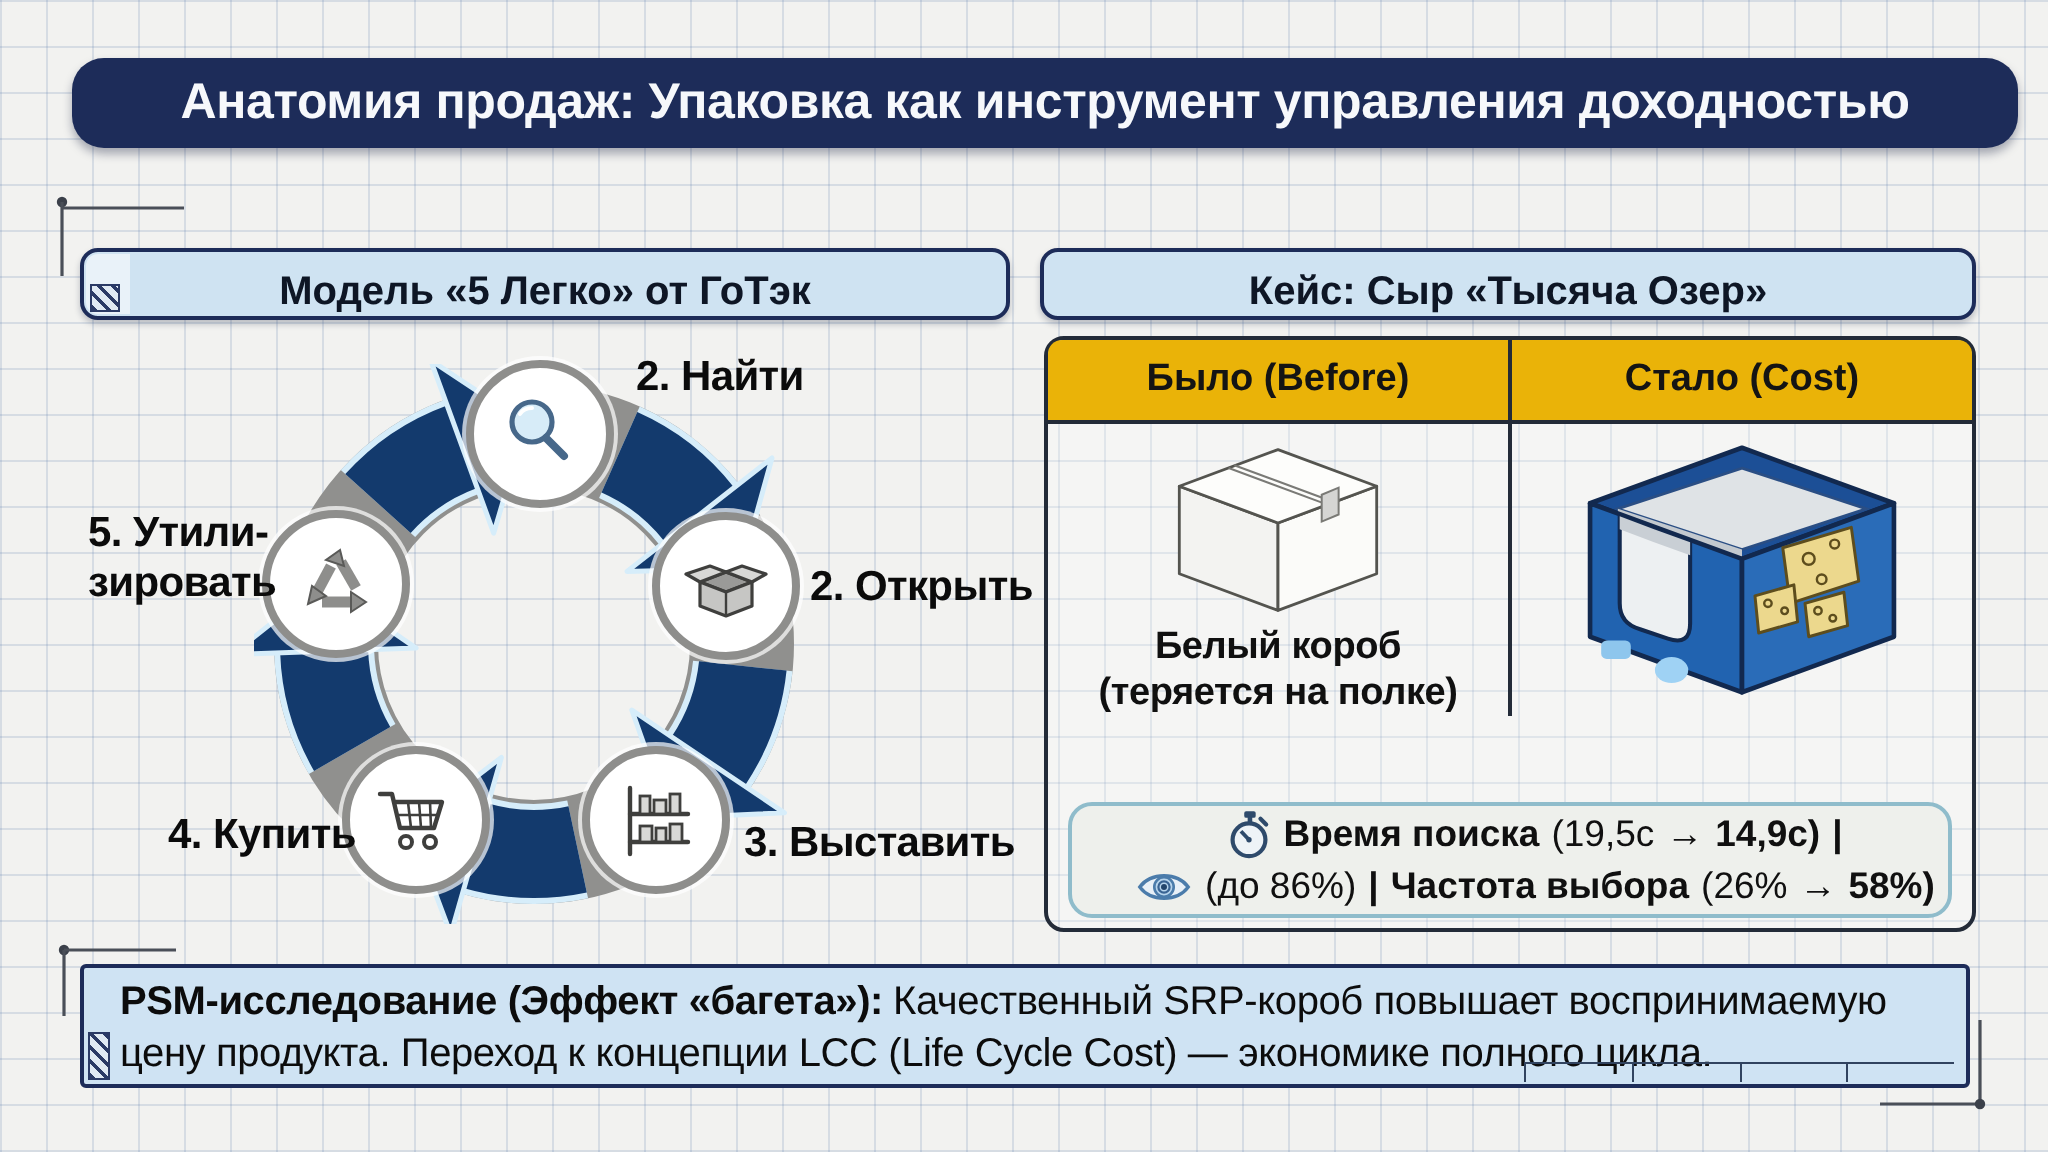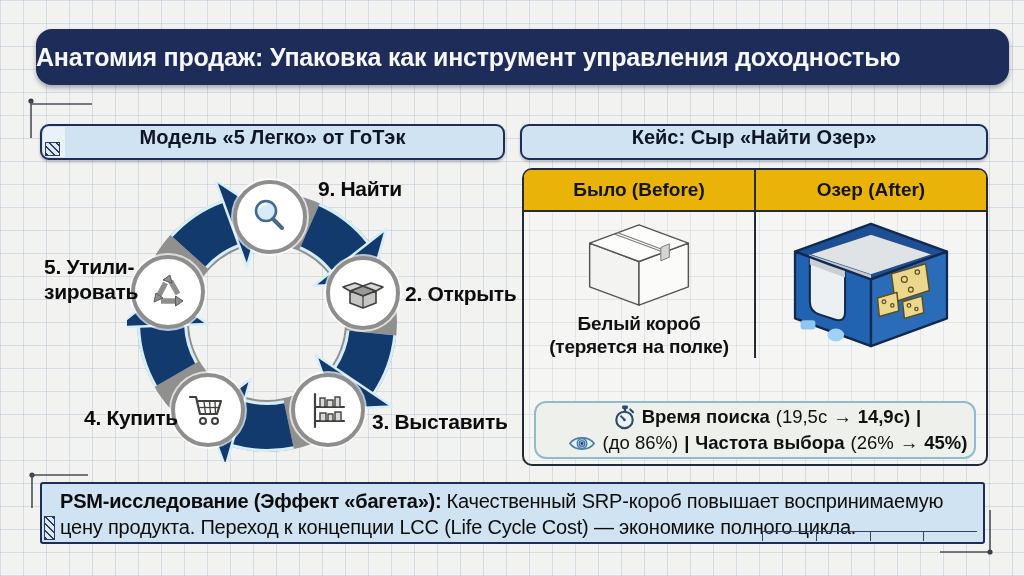--- a/index.html
+++ b/index.html
@@ -9,32 +9,32 @@
     background-color:#f2f2f0;
     background-image:
       linear-gradient(rgba(100,130,175,.20) 1px, transparent 1px),
       linear-gradient(90deg, rgba(100,130,175,.20) 1px, transparent 1px);
     background-size:23px 23px;
     color:#101419;
   }
   .abs{position:absolute;}
   
   .header-bar{
-    left:36px;top:29px;width:973px;height:56px;
+    left:36px;top:29px;width:973px;height:45px;
     background:#1d2c59;border-radius:16px;
     box-shadow:0 3px 5px rgba(20,30,60,.35);
-    display:flex;align-items:center;justify-content:flex-start;
+    display:flex;align-items:center;justify-content:center;
   }
   .header-bar .t{
     color:#f6f8fb;font-size:25px;font-weight:bold;letter-spacing:-.2px;white-space:nowrap;
   }
   
   .title-bar{
     height:36px;background:#cfe3f2;border:2.5px solid #1d2c59;border-radius:9px;
-    display:flex;align-items:flex-start;justify-content:center;box-sizing:border-box;
+    display:flex;align-items:flex-end;justify-content:center;box-sizing:border-box;
     box-shadow:0 2px 3px rgba(20,30,60,.25);
   }
   .title-bar .t{font-size:20px;font-weight:bold;color:#0e1625;white-space:nowrap;}
   .title-left{left:40px;top:124px;width:465px;}
   .title-right{left:520px;top:124px;width:468px;}
   .left-strip{left:1px;top:1px;bottom:1px;width:22px;background:rgba(255,255,255,.55);border-radius:6px 0 0 6px;}
   .hatch{
     background-color:#dfe9f3;border:1.5px solid #2a3a66;box-sizing:border-box;
     background-image:repeating-linear-gradient(45deg,#2a3a66 0 1.8px,rgba(0,0,0,0) 1.8px 5px);
   }
@@ -118,21 +118,21 @@
   <line x1="7" y1="10" x2="68" y2="10"></line>
 </svg>
 
 <div class="abs title-bar title-left">
   <div class="abs left-strip"></div>
   <div class="abs hatch hatch-title"></div>
   <div class="t">Модель «5 Легко» от ГоТэк</div>
 </div>
 
 <div class="abs title-bar title-right">
-  <div class="t">Кейс: Сыр «Найти Озер»</div>
+  <div class="t">Кейс: Сыр «Тысяча Озер»</div>
 </div>
 
 <div class="abs ring"></div>
 
 <svg class="abs cycle-svg" width="280" height="280" viewBox="0 0 280 280">
   <defs>
     <g id="arrowUnit">
       <path d="M182.7,44.1 A105,105 0 0 1 222.7,75.3" fill="none" stroke="#d6edfa" stroke-width="50"></path>
       <path d="M182.7,44.1 A105,105 0 0 1 222.7,75.3" fill="none" stroke="#133a6d" stroke-width="44"></path>
       <polygon points="186.5,103.7 259.0,47.0 243.7,102.2" fill="#133a6d" stroke="#d6edfa" stroke-width="2.5" stroke-linejoin="round"></polygon>
@@ -205,31 +205,31 @@
       <line x1="12" y1="27" x2="19.5" y2="13"></line>
     </g>
     <g fill="#8e8e8c" stroke="#5a5a58" stroke-width="1">
       <polygon points="37,31 29.5,26 29.5,36"></polygon>
       <polygon points="10,23 8,32 17,28"></polygon>
       <polygon points="24,5 17,10 26,13"></polygon>
     </g>
   </svg>
 </div>
 
-<div class="abs step-label" style="left:318px;top:176px">9. Найти</div>
+<div class="abs step-label" style="left:318px;top:176px">2. Найти</div>
 <div class="abs step-label" style="left:405px;top:281px">2. Открыть</div>
 <div class="abs step-label" style="left:372px;top:409px">3. Выставить</div>
 <div class="abs step-label" style="left:84px;top:405px">4. Купить</div>
 <div class="abs step-label" style="left:44px;top:254px">5. Утили-
 зировать</div>
 
 <div class="abs case-table">
   <div class="case-head">
     <div class="hcell">Было (Before)</div>
-    <div class="hcell">Озер (After)</div>
+    <div class="hcell">Стало (Cost)</div>
   </div>
   <div class="case-body">
     <div class="bcell">
       <svg width="152" height="118" viewBox="0 0 160 122">
         <g stroke="#54544f" stroke-width="2" stroke-linejoin="round">
           <polygon points="10,30 80,56 80,118 10,92" fill="#f3f3f1"></polygon>
           <polygon points="80,56 150,30 150,92 80,118" fill="#fbfbf9"></polygon>
           <polygon points="80,4 150,30 80,56 10,30" fill="#fdfdfb"></polygon>
         </g>
         <path d="M45,17 L115,43" stroke="#7a7a76" stroke-width="1.5" fill="none"></path>
@@ -289,21 +289,21 @@
         <path d="M2,9 C8,1 22,1 28,9 C22,17 8,17 2,9 Z" fill="#e8f0f7" stroke="#4b7cab" stroke-width="1.8"></path>
         <circle cx="15" cy="9" r="5.2" fill="#b7d4ec" stroke="#4b7cab" stroke-width="1.4"></circle>
         <circle cx="15" cy="9" r="3" fill="none" stroke="#3a6493" stroke-width="1.2"></circle>
         <circle cx="15" cy="9" r="1.6" fill="#23456b"></circle>
       </svg>
       <span class="tok">(до 86%)</span>
       <span class="tok b">|</span>
       <span class="tok b">Частота выбора</span>
       <span class="tok">(26%</span>
       <span class="tok b">→</span>
-      <span class="tok b">45%)</span>
+      <span class="tok b">58%)</span>
     </div>
   </div>
 </div>
 
 <svg class="abs mark" style="left:24px;top:466px" width="70" height="44">
   <circle cx="8" cy="9" r="2.6"></circle>
   <line x1="8" y1="9" x2="64" y2="9"></line>
   <line x1="8" y1="9" x2="8" y2="42"></line>
 </svg>
 

